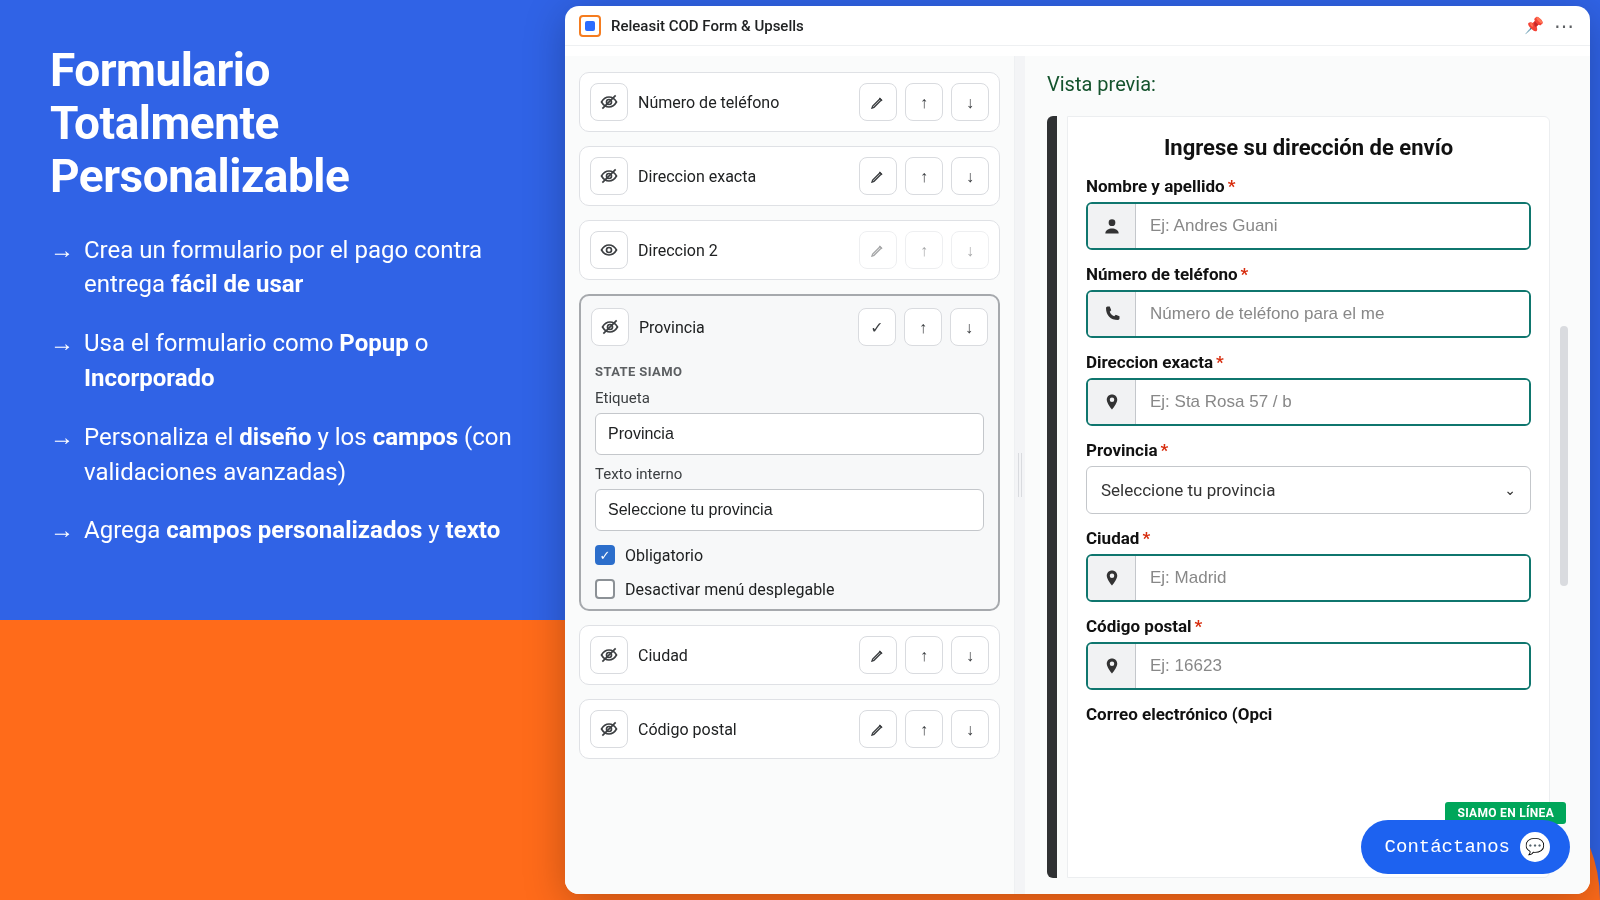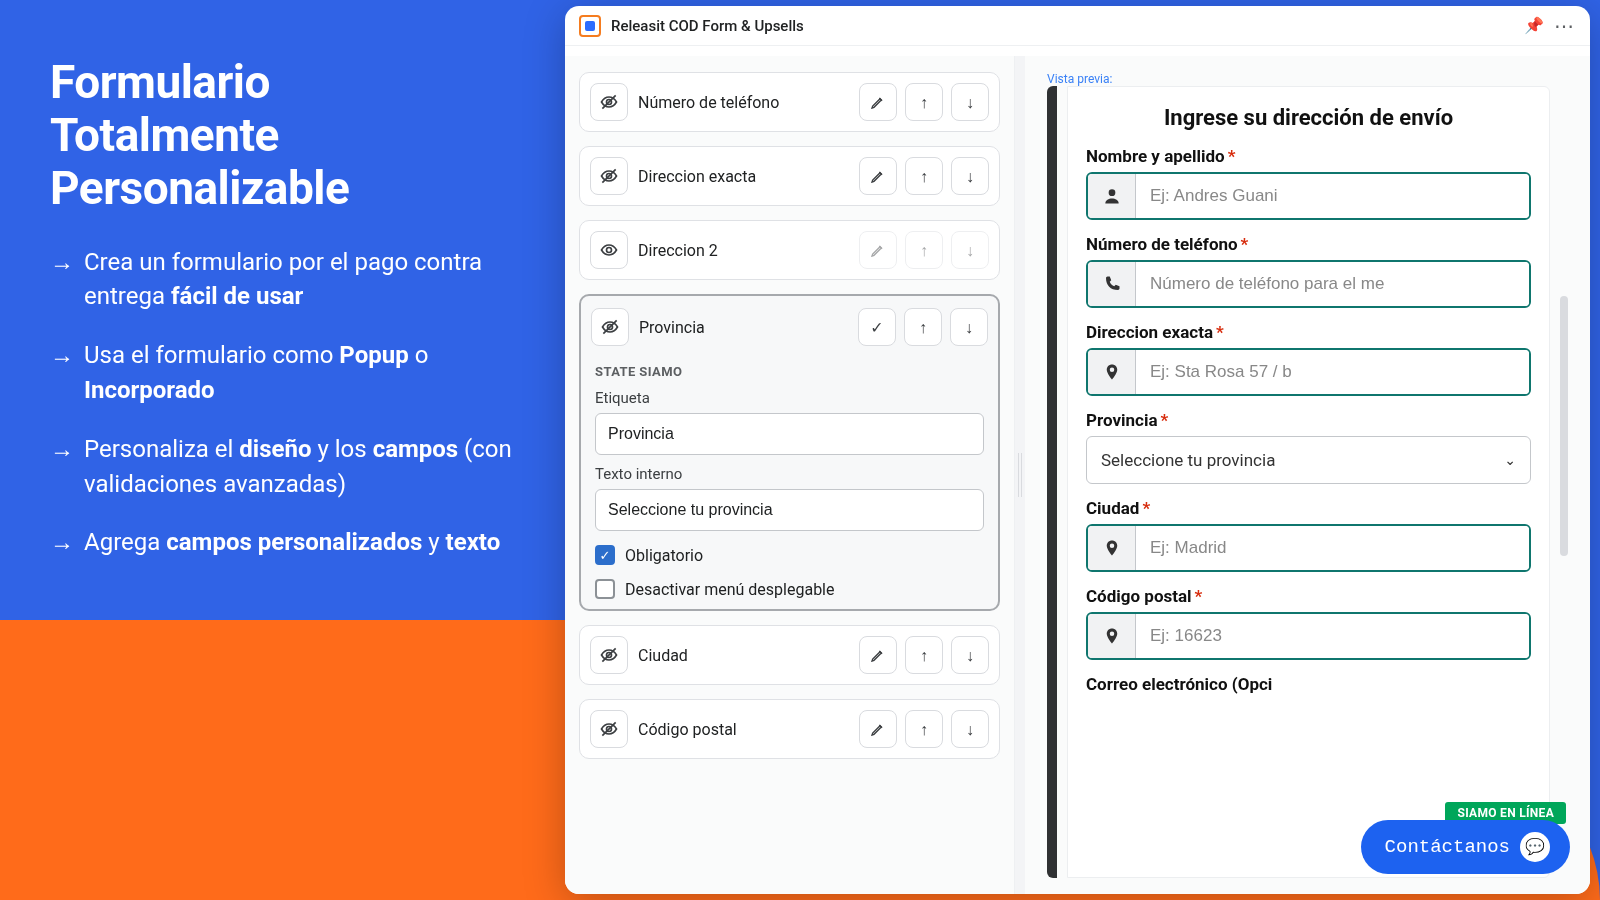--- a/index.html
+++ b/index.html
@@ -8,21 +8,21 @@
   font-family: -apple-system, BlinkMacSystemFont, "Segoe UI", Roboto, sans-serif;
   position: relative;
 }
 .bg-blue { position: absolute; inset: 0; background: #3063E6; }
 .bg-orange {
   position: absolute; left: 0; right: 0; bottom: 0; height: 280px;
   background: #FF6B1A;
   border-radius: 0 600px 0 0 / 0 300px 0 0;
 }
 .left-copy {
-  position: absolute; left: 50px; top: 56px; width: 480px; color: #fff;
+  position: absolute; left: 50px; top: 44px; width: 480px; color: #fff;
 }
 .hero-title { font-size: 46px; font-weight: 700; line-height: 1.15; letter-spacing: -0.5px; margin-bottom: 30px; }
 .bullet { display: flex; gap: 10px; font-size: 24px; line-height: 1.45; margin-bottom: 24px; font-weight: 400; }
 .bullet .arrow { flex: 0 0 auto; font-weight: 600; }
 .bullet strong { font-weight: 700; }
 
 .app-window {
   position: absolute; left: 565px; top: 6px; right: 10px; bottom: 6px;
   background: #fff; border-radius: 14px; overflow: hidden;
   box-shadow: 0 8px 40px rgba(0,0,0,.25);
@@ -81,21 +81,21 @@
 .chk-row { display: flex; align-items: center; gap: 10px; margin-top: 14px; font-size: 16px; color: #202223; }
 .chk {
   width: 20px; height: 20px; border: 2px solid #8c9196; border-radius: 4px; background: #fff;
   display: flex; align-items: center; justify-content: center; cursor: pointer;
 }
 .chk.checked { background: #2c6ecb; border-color: #2c6ecb; color: #fff; font-size: 13px; }
 
 .preview-col {
   flex: 1; padding: 16px 20px 16px 22px; display: flex; flex-direction: column; position: relative;
 }
-.preview-title { font-size: 12px; color: #3b82f6; margin-bottom: 0; }
+.preview-title { font-size: 20px; color: #14532d; margin-bottom: 20px; }
 .preview-area { display: flex; gap: 10px; flex: 1; overflow: hidden; }
 .phone-edge { width: 10px; background: #2f3133; border-radius: 6px 0 0 6px; }
 .phone-body {
   flex: 1; background: #fff; border: 1px solid #eceef0; border-radius: 0 6px 6px 0;
   padding: 18px 18px 10px; overflow: hidden; position: relative;
 }
 .scroll-edge { width: 10px; display: flex; align-items: flex-start; }
 .scroll-thumb { width: 8px; height: 260px; background: #d9dbdf; border-radius: 6px; margin-top: 210px; }
 
 .form-title { text-align: center; font-size: 22px; font-weight: 700; color: #111; margin-bottom: 16px; }

